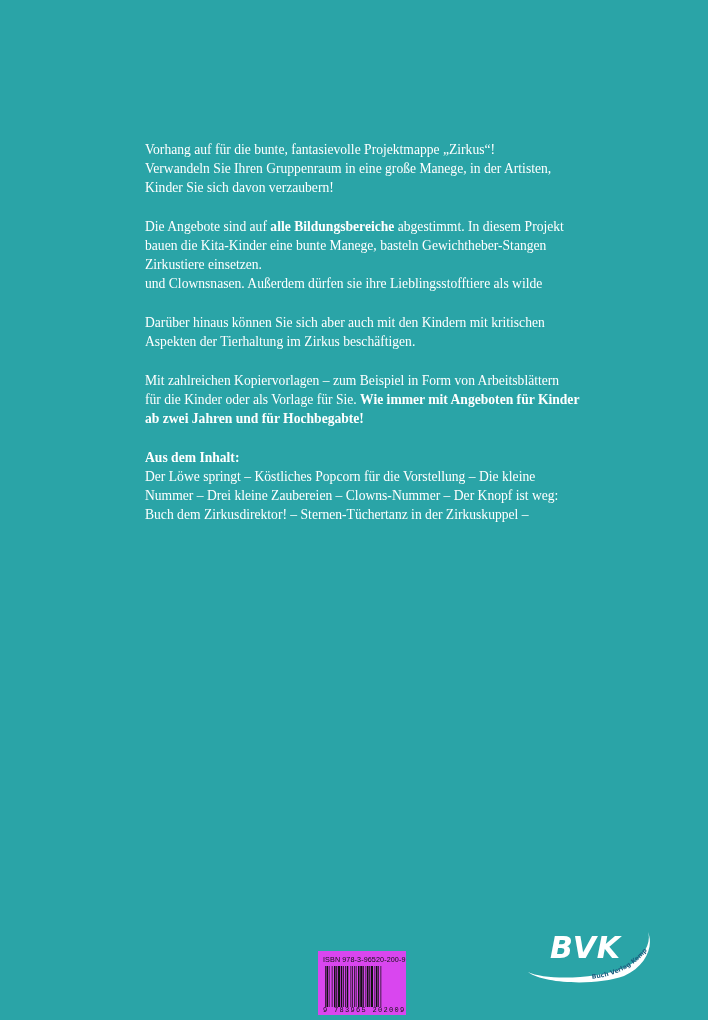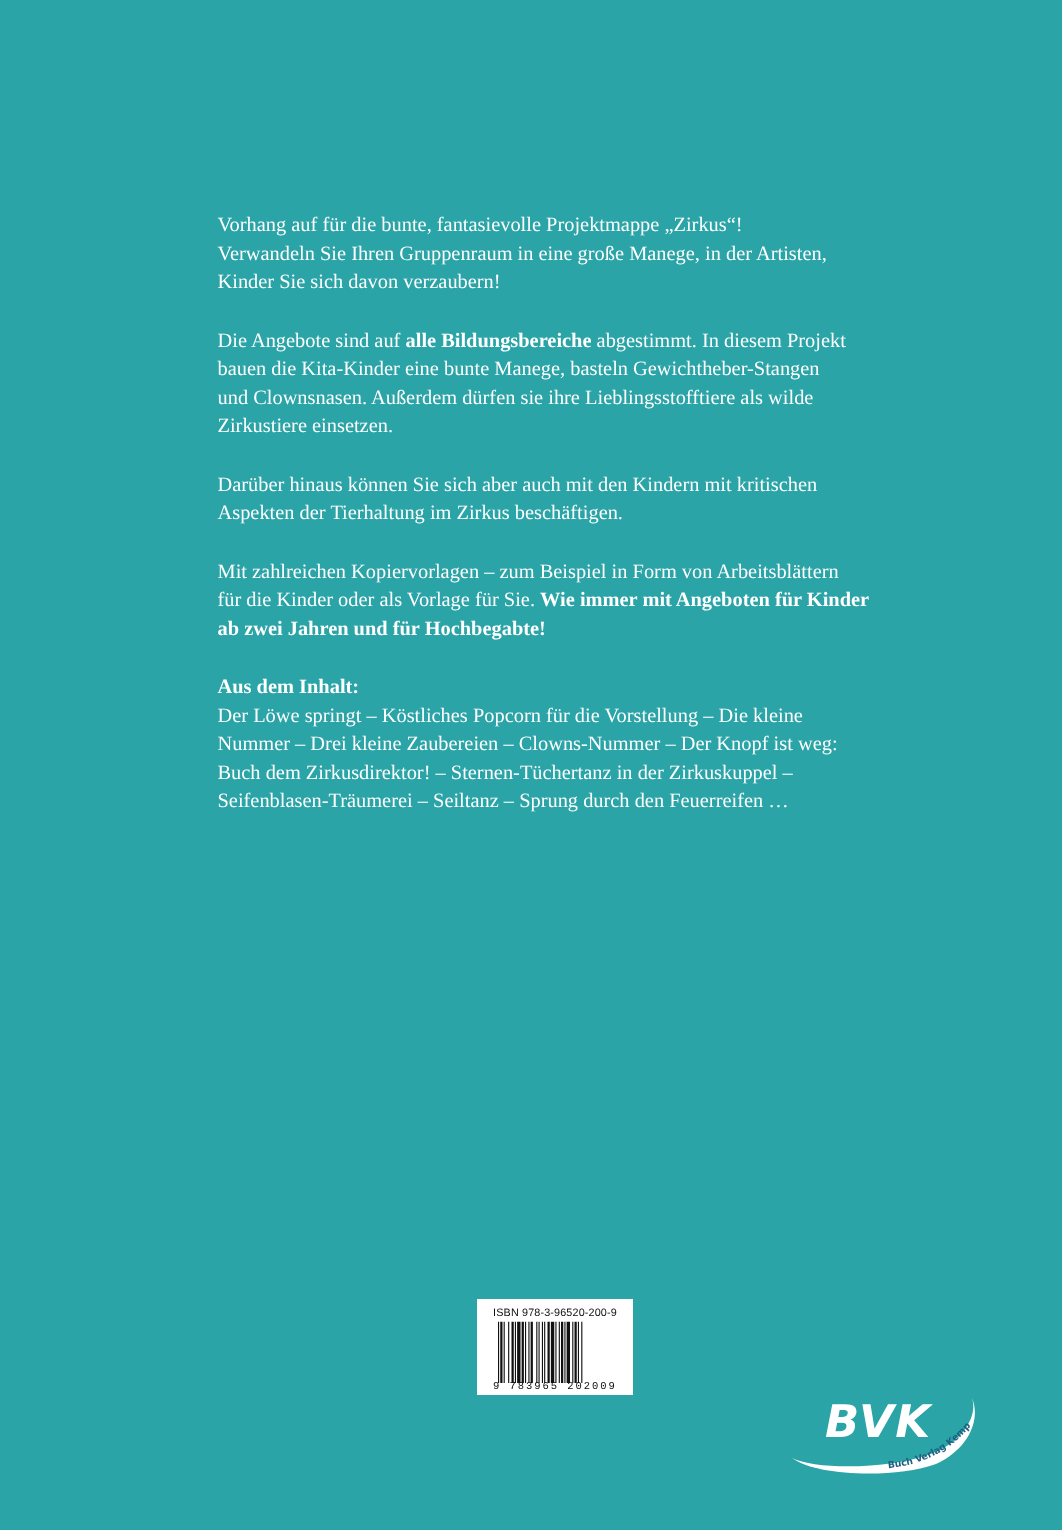--- a/index.html
+++ b/index.html
@@ -30,24 +30,24 @@
   }
   .line {
     display: block;
   }
   .b {
     font-weight: bold;
   }
   .barcode-box {
     position: absolute;
     left: 318px;
-    top: 866px;
-    width: 104px;
+    top: 951px;
+    width: 88px;
     height: 64px;
-    background: #ffffff;
+    background: #d946ef;
     box-sizing: border-box;
     padding: 4px 5px 2px 5px;
     color: #111;
   }
   .isbn-text {
     font-family: "Liberation Sans", sans-serif;
     font-size: 7.2px;
     letter-spacing: 0.1px;
     text-align: center;
     line-height: 9px;
@@ -79,38 +79,37 @@
 
 <div class="text-block" id="blurb">
     <p class="para">
       <span class="line"><span>Vorhang auf für die bunte, fantasievolle Projektmappe „Zirkus“!</span></span>
       <span class="line"><span>Verwandeln Sie Ihren Gruppenraum in eine große Manege, in der Artisten,</span></span>
       <span class="line"><span>Kinder Sie sich davon verzaubern!</span></span>
     </p>
     <p class="para">
       <span class="line"><span>Die Angebote sind auf </span><span class="b">alle Bildungsbereiche</span><span> abgestimmt. In diesem Projekt</span></span>
       <span class="line"><span>bauen die Kita-Kinder eine bunte Manege, basteln Gewichtheber-Stangen</span></span>
+      <span class="line"><span>Zirkustiere einsetzen.</span></span>
       <span class="line"><span>und Clownsnasen. Außerdem dürfen sie ihre Lieblingsstofftiere als wilde</span></span>
-      <span class="line"><span>Zirkustiere einsetzen.</span></span>
     </p>
     <p class="para">
       <span class="line"><span>Darüber hinaus können Sie sich aber auch mit den Kindern mit kritischen</span></span>
       <span class="line"><span>Aspekten der Tierhaltung im Zirkus beschäftigen.</span></span>
     </p>
     <p class="para">
       <span class="line"><span>Mit zahlreichen Kopiervorlagen – zum Beispiel in Form von Arbeitsblättern</span></span>
       <span class="line"><span>für die Kinder oder als Vorlage für Sie. </span><span class="b">Wie immer mit Angeboten für Kinder</span></span>
       <span class="line"><span class="b">ab zwei Jahren und für Hochbegabte!</span></span>
     </p>
     <p class="para">
       <span class="line"><span class="b">Aus dem Inhalt:</span></span>
       <span class="line"><span>Der Löwe springt – Köstliches Popcorn für die Vorstellung – Die kleine</span></span>
       <span class="line"><span>Nummer – Drei kleine Zaubereien – Clowns-Nummer – Der Knopf ist weg:</span></span>
       <span class="line"><span>Buch dem Zirkusdirektor! – Sternen-Tüchertanz in der Zirkuskuppel –</span></span>
-      <span class="line"><span>Seifenblasen-Träumerei – Seiltanz – Sprung durch den Feuerreifen …</span></span>
     </p>
   </div>
 
 <div class="barcode-box">
   <div class="isbn-text">ISBN 978-3-96520-200-9</div>
   <svg class="bars" width="80" height="41" viewBox="0 0 80 41" id="bars-svg">
       <rect x="2" y="0" width="0.75" height="41" fill="#111"></rect>
       <rect x="3.5" y="0" width="1.5" height="41" fill="#111"></rect>
       <rect x="5.75" y="0" width="0.75" height="41" fill="#111"></rect>
       <rect x="8.75" y="0" width="0.75" height="41" fill="#111"></rect>

